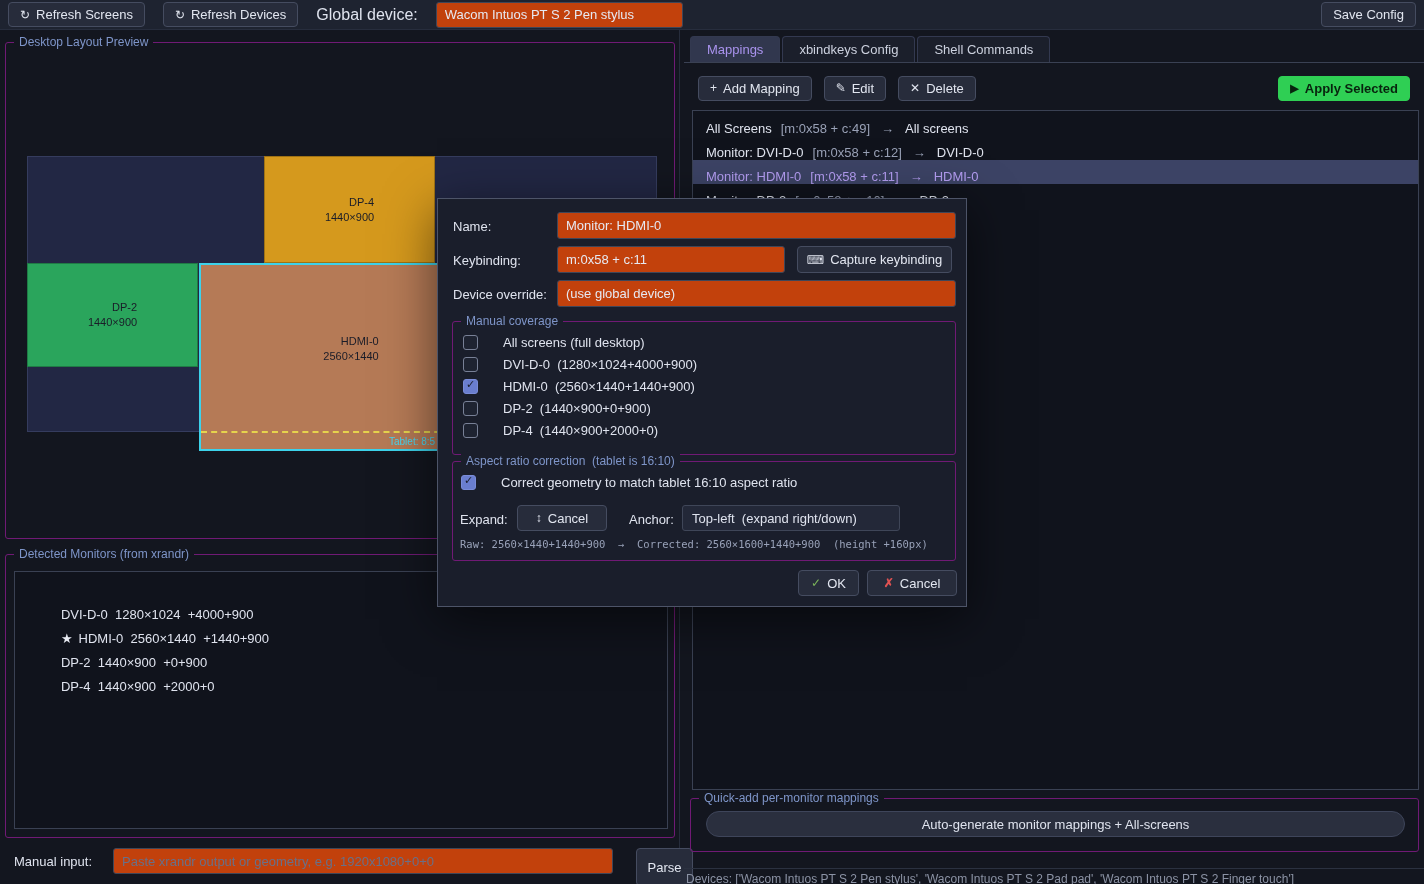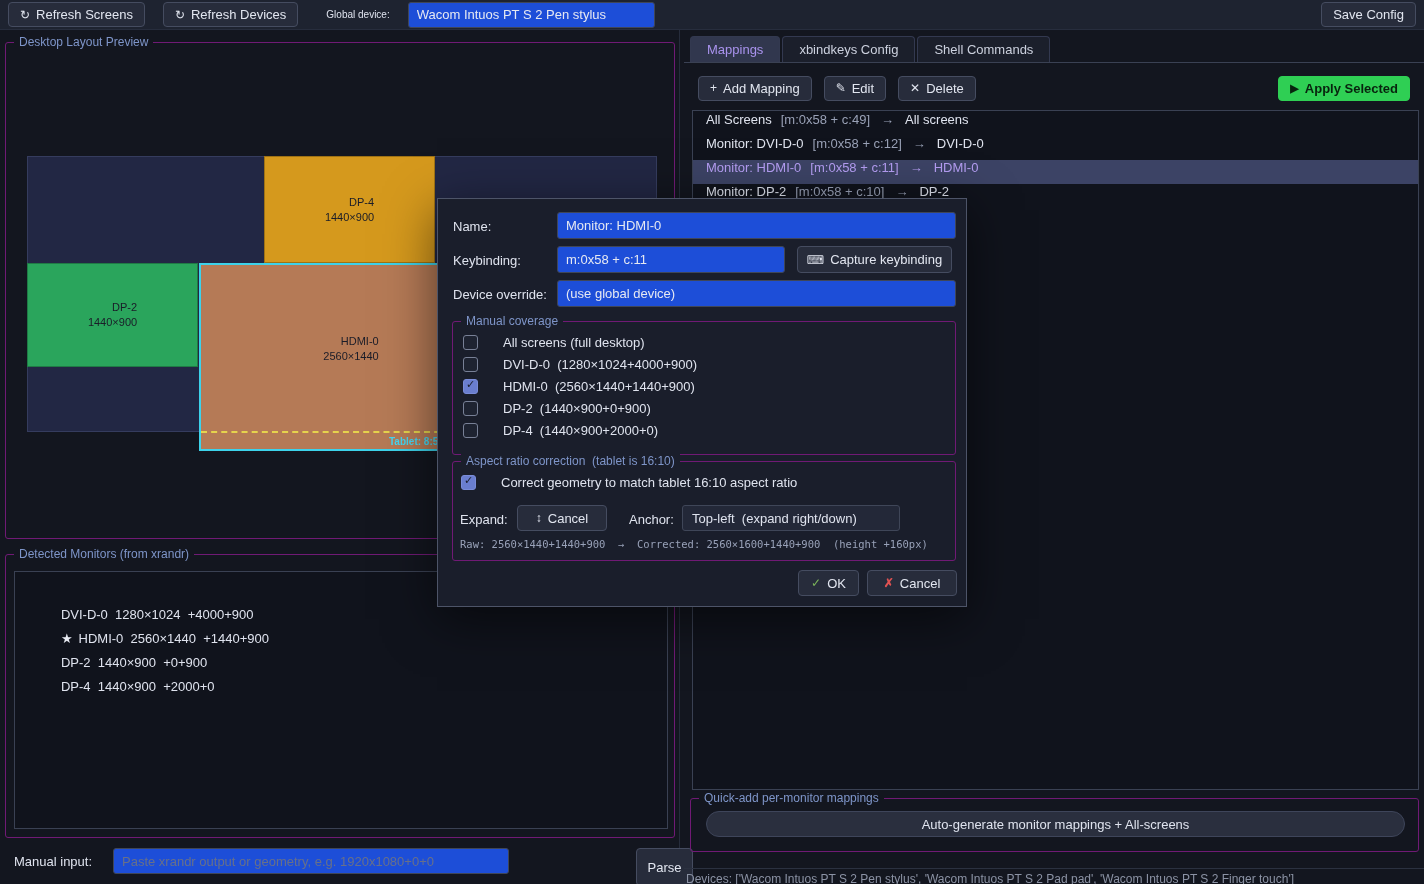--- a/index.html
+++ b/index.html
@@ -3,69 +3,69 @@
 <meta charset="utf-8">
 <style>
   *{margin:0;padding:0;box-sizing:border-box}
   html,body{width:1424px;height:884px;background:#13161f;font-family:"Liberation Sans","DejaVu Sans",sans-serif;color:#dfe3ee;overflow:hidden}
   .app{position:relative;width:1424px;height:884px}
 
   
   .topbar{position:absolute;left:0;top:0;width:1424px;height:30px;background:#1e2330;border-bottom:1px solid #272d3d;display:flex;align-items:center;padding:0 8px;gap:18px}
   .btn{display:inline-flex;align-items:center;justify-content:center;gap:6px;background:#272c3b;border:1px solid #454c60;border-radius:4px;color:#e2e6f0;font-size:13px;height:25px;padding:0 11px;cursor:pointer;white-space:nowrap}
   .btn .ic{font-size:12px;line-height:1}
-  .input{background:#1d4ed8;border:1px solid #3f4658;border-radius:3px;color:#e6e9f2;font-size:13px;height:26px;padding:0 8px;font-family:inherit;outline:none}
+  .input{background:#c2410c;border:1px solid #3f4658;border-radius:3px;color:#e6e9f2;font-size:13px;height:26px;padding:0 8px;font-family:inherit;outline:none}
   input::placeholder{color:#687089}
-  .tb-label{font-size:10px;margin-left:10px}
+  .tb-label{font-size:16px;}
   .tb-input{width:247px}
   .spacer{flex:1}
 
   
   .group{position:absolute;border:1px solid #701a75;border-radius:3px}
   .legend{position:absolute;top:-8px;left:8px;padding:0 5px;font-size:12px;color:#7e95c9;background:#13161f;white-space:pre}
   .g-preview{left:5px;top:42px;width:670px;height:497px}
   .g-detected{left:5px;top:554px;width:670px;height:284px}
   .g-quick{left:690px;top:798px;width:729px;height:54px}
 
   
   .desktop-rect{position:absolute;left:21px;top:113px;width:630px;height:276px;background:#222744;border:1px solid #353c5e}
   .mon{position:absolute;display:flex;align-items:center;justify-content:center;text-align:right;font-size:11px;color:#1a1c28;cursor:pointer}
   .mlabel div{line-height:15px}
   .mon-dp4{left:258px;top:113px;width:171px;height:107px;background:#d5991d;border:1px solid rgba(0,0,0,.25)}
   .mon-dp2{left:21px;top:220px;width:171px;height:104px;background:#2aa55c;border:1px solid rgba(0,0,0,.25)}
   .mon-hdmi{left:193px;top:220px;width:304px;height:188px;background:#b57a56;border:2px solid #3dd2ea;display:block}
   .mon-hdmi .raw{position:absolute;left:0;top:0;width:100%;height:167px;display:flex;align-items:center;justify-content:center}
   .tablet-line{position:absolute;left:195px;top:388px;width:300px;border-top:2px dashed #e6d34c}
-  .tablet-label{position:absolute;left:383px;top:393px;font-size:10px;font-weight:bold;color:#46d6f2;white-space:pre}
+  .tablet-label{position:absolute;left:383px;top:393px;font-size:10px;font-weight:normal;color:#46d6f2;white-space:pre}
 
   
   .detlist{position:absolute;left:8px;top:16px;width:654px;height:258px;background:#10131c;border:1px solid #3a4153;padding:7px 0;font-size:13px}
   .detrow{height:24px;line-height:24px;padding-left:17px;white-space:pre;cursor:default}
   .detrow .star{display:inline-block;color:#e8ebf3}
   .detrow .star:not(:empty){margin-right:6px}
 
   .manual-label{position:absolute;left:14px;top:854px;font-size:13px}
-  .manual-input{position:absolute;left:113px;top:848px;width:396px}
+  .manual-input{position:absolute;left:113px;top:848px;width:500px}
   .parse-btn{position:absolute;left:636px;top:848px;width:57px;height:38px}
 
   .splitter{position:absolute;left:679px;top:30px;width:1px;height:854px;background:#262c3b}
 
   
   .tabs{position:absolute;left:684px;top:36px;width:740px;height:27px;display:flex;padding-left:6px;gap:2px;border-bottom:1px solid #3a4153}
   .tab{display:flex;align-items:center;padding:0 16px;font-size:13px;background:#1b1f2b;color:#ccd1de;border:1px solid #333950;border-bottom:none;border-radius:4px 4px 0 0;cursor:pointer;white-space:nowrap}
   .tab.active{background:#31374e;color:#a993ee}
 
   
   .toolbar{position:absolute;left:698px;top:75px;width:712px;height:26px;display:flex;gap:12px;align-items:center}
   .btn-apply{background:#2fcf54;border-color:#2fcf54;color:#08240e;font-weight:bold;margin-left:auto}
   .btn-apply .ic{font-size:11px}
 
   
   .maplist{position:absolute;left:692px;top:110px;width:727px;height:680px;background:#10131c;border:1px solid #3a4153;font-size:13px;padding-top:1px}
-  .maprow{height:24px;display:flex;align-items:flex-start;padding-left:13px;cursor:pointer;white-space:pre}
+  .maprow{height:24px;display:flex;align-items:flex-end;padding-left:13px;cursor:pointer;white-space:pre}
   .maprow .mkey{color:#99a1b6;margin-left:9px}
   .maprow .marrow{color:#99a1b6;margin:0 11px}
   .maprow.selected{background:#3c4365}
   .maprow.selected span{color:#b49df2}
 
   .quick-btn{position:absolute;left:15px;top:12px;width:699px;height:26px;background:#2a2f3e;border:1px solid #3e455a;border-radius:13px;color:#dfe3ee;font-size:13px;display:flex;align-items:center;justify-content:center;cursor:pointer}
 
   .statusline{position:absolute;left:684px;top:868px;width:740px;border-top:1px solid #2b3140}
   .status{position:absolute;left:686px;top:872px;font-size:12px;color:#8b92a4;white-space:nowrap}
 

